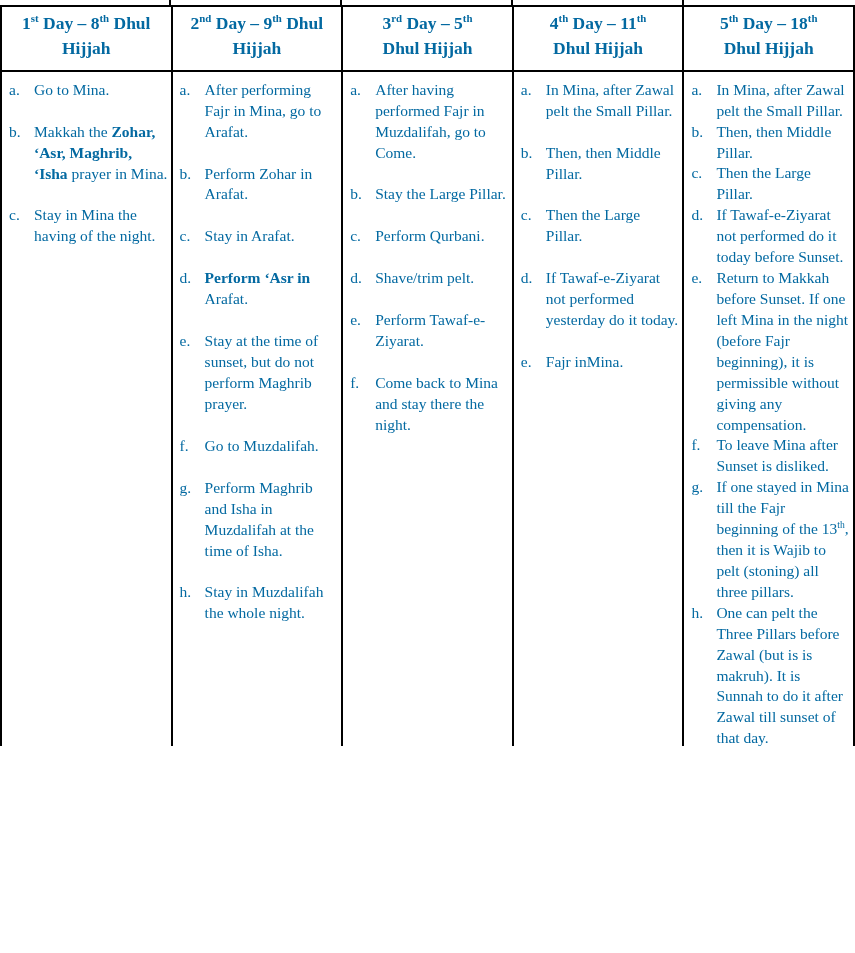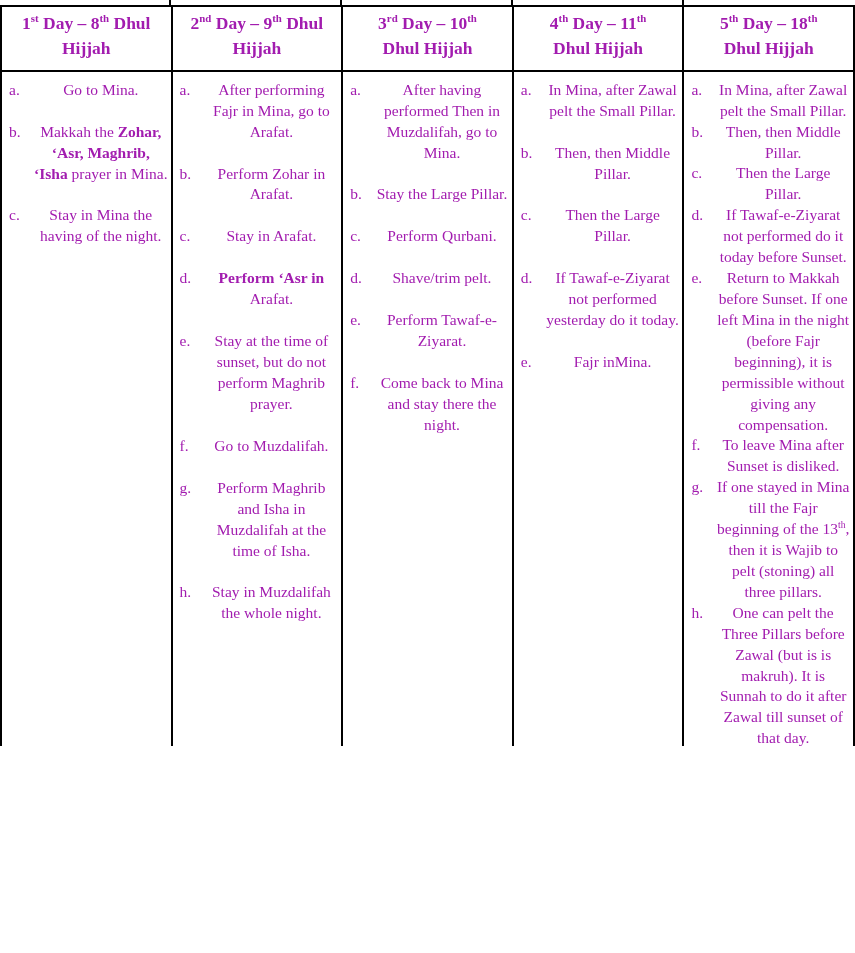--- a/index.html
+++ b/index.html
@@ -4,21 +4,21 @@
 <style>
   html, body {
     margin: 0;
     padding: 0;
     background: #ffffff;
   }
   .page {
     width: 855px;
     height: 746px;
     background: #ffffff;
-    color: #a21caf;
+    color: #0369a1;
     font-family: "Liberation Serif", serif;
     box-sizing: border-box;
     overflow: hidden;
   }
   
   .stub-row {
     display: grid;
     grid-template-columns: repeat(5, 1fr);
     height: 5px;
   }
@@ -51,21 +51,21 @@
     vertical-align: top;
     padding: 8px 3px 6px 7px;
     font-size: 15.5px;
     line-height: 1.35;
   }
   .item { display: flex; }
   .item .label {
     flex: 0 0 25px;
     width: 25px;
   }
-  .item .text { flex: 1; text-align: center; }
+  .item .text { flex: 1; }
   td.loose .item { margin-bottom: 21px; }
   td.loose .item:last-child { margin-bottom: 0; }
   td.tight .item { margin-bottom: 0; }
   .bold { font-weight: bold; }
   sup {
     font-size: 0.62em;
     vertical-align: super;
     line-height: 0;
     font-weight: inherit;
   }
@@ -80,21 +80,21 @@
     <div></div>
     <div></div>
     <div></div>
   </div>
 
   <table class="hajj-table">
     <thead>
       <tr id="header-row">
           <th><span>1</span><sup>st</sup><span> Day – 8</span><sup>th</sup><span> Dhul</span><br><span>Hijjah</span></th>
           <th><span>2</span><sup>nd</sup><span> Day – 9</span><sup>th</sup><span> Dhul</span><br><span>Hijjah</span></th>
-          <th><span>3</span><sup>rd</sup><span> Day – 10</span><sup>th</sup><br><span>Dhul Hijjah</span></th>
+          <th><span>3</span><sup>rd</sup><span> Day – 5</span><sup>th</sup><br><span>Dhul Hijjah</span></th>
           <th><span>4</span><sup>th</sup><span> Day – 11</span><sup>th</sup><br><span>Dhul Hijjah</span></th>
           <th><span>5</span><sup>th</sup><span> Day – 18</span><sup>th</sup><br><span>Dhul Hijjah</span></th>
         </tr>
     </thead>
     <tbody>
       <tr id="body-row">
           <td class="loose">
             <div class="item">
               <span class="label">a.</span>
               <span class="text"><span>Go to Mina.</span></span>
@@ -138,21 +138,21 @@
               <span class="text"><span>Perform Maghrib and Isha in Muzdalifah at the time of Isha.</span></span>
             </div>
             <div class="item">
               <span class="label">h.</span>
               <span class="text"><span>Stay in Muzdalifah the whole night.</span></span>
             </div>
           </td>
           <td class="loose">
             <div class="item">
               <span class="label">a.</span>
-              <span class="text"><span>After having performed Then in Muzdalifah, go to Mina.</span></span>
+              <span class="text"><span>After having performed Fajr in Muzdalifah, go to Come.</span></span>
             </div>
             <div class="item">
               <span class="label">b.</span>
               <span class="text"><span>Stay the Large Pillar.</span></span>
             </div>
             <div class="item">
               <span class="label">c.</span>
               <span class="text"><span>Perform Qurbani.</span></span>
             </div>
             <div class="item">

